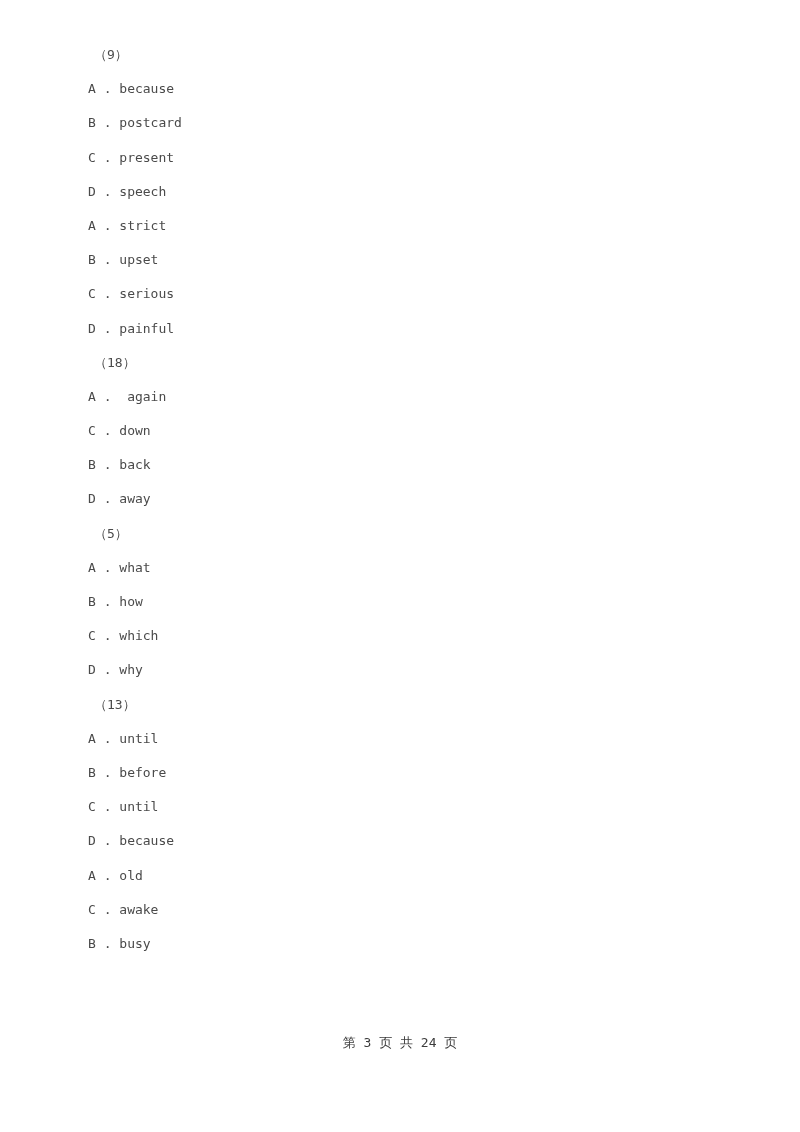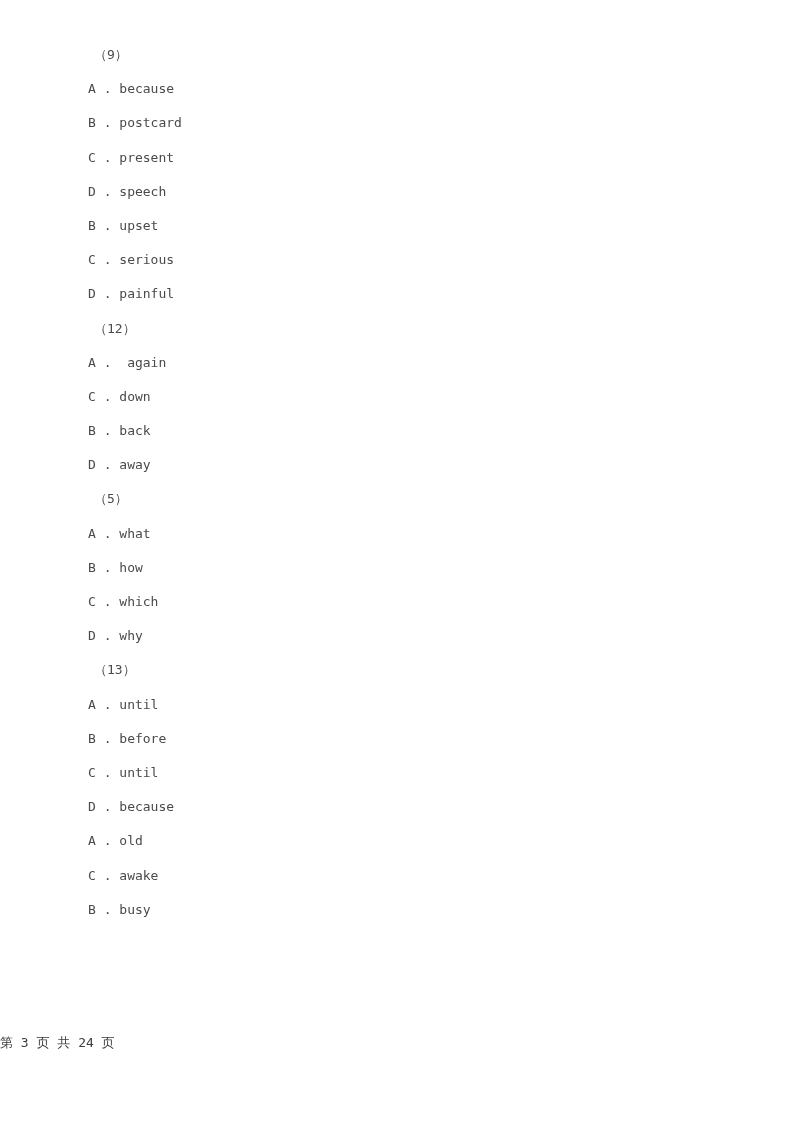--- a/index.html
+++ b/index.html
@@ -34,44 +34,45 @@
     padding-left: 6px;
   }
   .option {
     padding-left: 0px;
   }
   .footer {
     position: absolute;
     left: 0;
     top: 1034px;
     width: 800px;
-    text-align: left;
+    text-align: center;
     font-family: "DejaVu Sans Mono", monospace;
     font-size: 13px;
     color: #3c3c3c;
     white-space: pre;
   }
 </style>
 </head>
 <body>
 
 <div class="page">
   <div class="content">
 
     <div class="line group-label">（9）</div>
     <div class="line option">A . because</div>
     <div class="line option">B . postcard</div>
     <div class="line option">C . present</div>
     <div class="line option">D . speech</div>
 
+    <div class="line option">A . strict</div>
     <div class="line option">B . upset</div>
     <div class="line option">C . serious</div>
     <div class="line option">D . painful</div>
 
-    <div class="line group-label">（12）</div>
+    <div class="line group-label">（18）</div>
     <div class="line option">A .  again</div>
     <div class="line option">C . down</div>
     <div class="line option">B . back</div>
     <div class="line option">D . away</div>
 
     <div class="line group-label">（5）</div>
     <div class="line option">A . what</div>
     <div class="line option">B . how</div>
     <div class="line option">C . which</div>
     <div class="line option">D . why</div>

